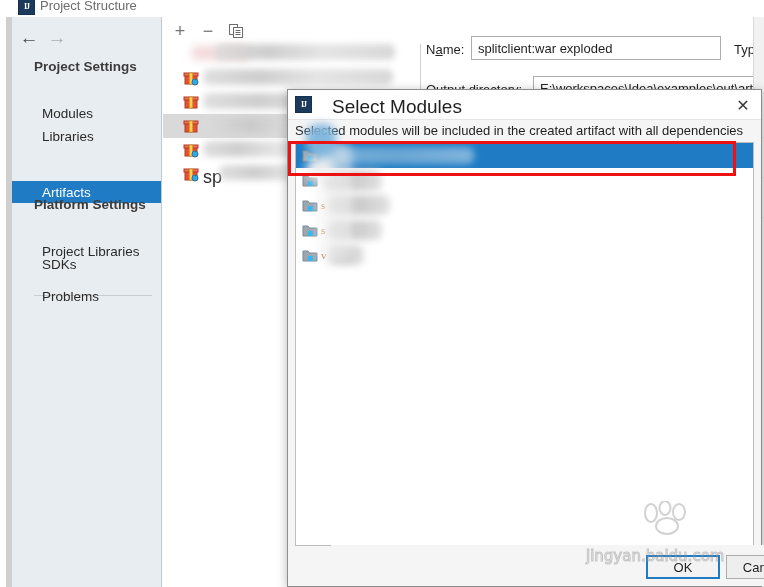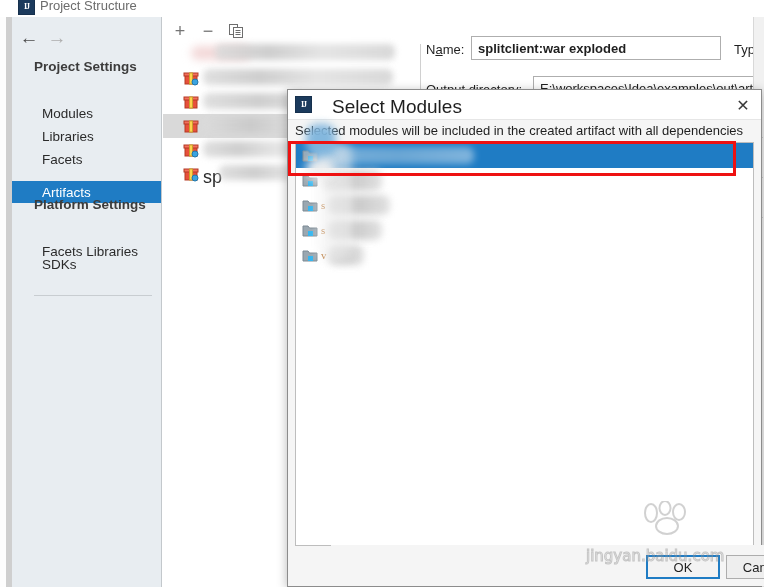--- a/index.html
+++ b/index.html
@@ -335,38 +335,38 @@
     </div>
 
     <div class="side-group-title" style="top:42px;text-align:right;">Project Settings</div>
 
     <div class="side-item" style="top:85px;">
       <span>Modules</span>
     </div>
     <div class="side-item" style="top:108px;">
       <span>Libraries</span>
     </div>
-    <div class="side-item" style="top:131px;">
-      <span>Facets</span>
-    </div>
     <div class="side-item selected" style="top:164px;text-align:center;">
       <span>Artifacts</span>
     </div>
 
     <div class="side-group-title" style="top:180px;">Platform Settings</div>
 
     <div class="side-item" style="top:200px;margin-top:36px;">
       <span>SDKs</span>
     </div>
     <div class="side-item" style="top:223px;">
-      <span>Facets Libraries</span>
+      <span>Project Libraries</span>
     </div>
 
     <div class="side-sep"></div>
 
+    <div class="side-item" style="top:268px;">
+      <span>Problems</span>
+    </div>
   </div>
 
   <div class="main-panel">
 
     <div class="artifact-toolbar">
       <div class="tb-btn tb-plus">+</div>
       <div class="tb-btn tb-minus">−</div>
       <div class="tb-btn tb-copy">
         <svg width="14" height="14" viewBox="0 0 14 14" aria-hidden="true">
           <rect x="0.5" y="0.5" width="8" height="10" fill="#ffffff" stroke="#6d6d6d"></rect>
@@ -441,21 +441,21 @@
         <span class="tree-text" style="left:40px; top:5px;">sp</span>
         <div class="tree-label-blur" style="left:56px; top:3px; width:118px; height:15px;"></div>
       </div>
     </div>
 
     <div class="form-area">
 
       <div class="form-label" style="left:5px; top:25px;">
         N<u>a</u><span>me:</span>
       </div>
-      <div class="text-field" style="left:50px; top:19px; width:250px; height:24px;font-weight:bold;">
+      <div class="text-field" style="left:50px; top:19px; width:250px; height:24px;">
         <span>splitclient:war exploded</span>
       </div>
       <div class="form-label" style="left:313px; top:25px;">Typ</div>
 
       <div class="form-label" style="left:5px; top:65px;">Output directory:</div>
       <div class="text-field" style="left:112px; top:59px; width:225px; height:24px;">
         <span>E:\workspaces\Idea\examples\out\art</span>
       </div>
 
       <div class="right-edge-strip">

